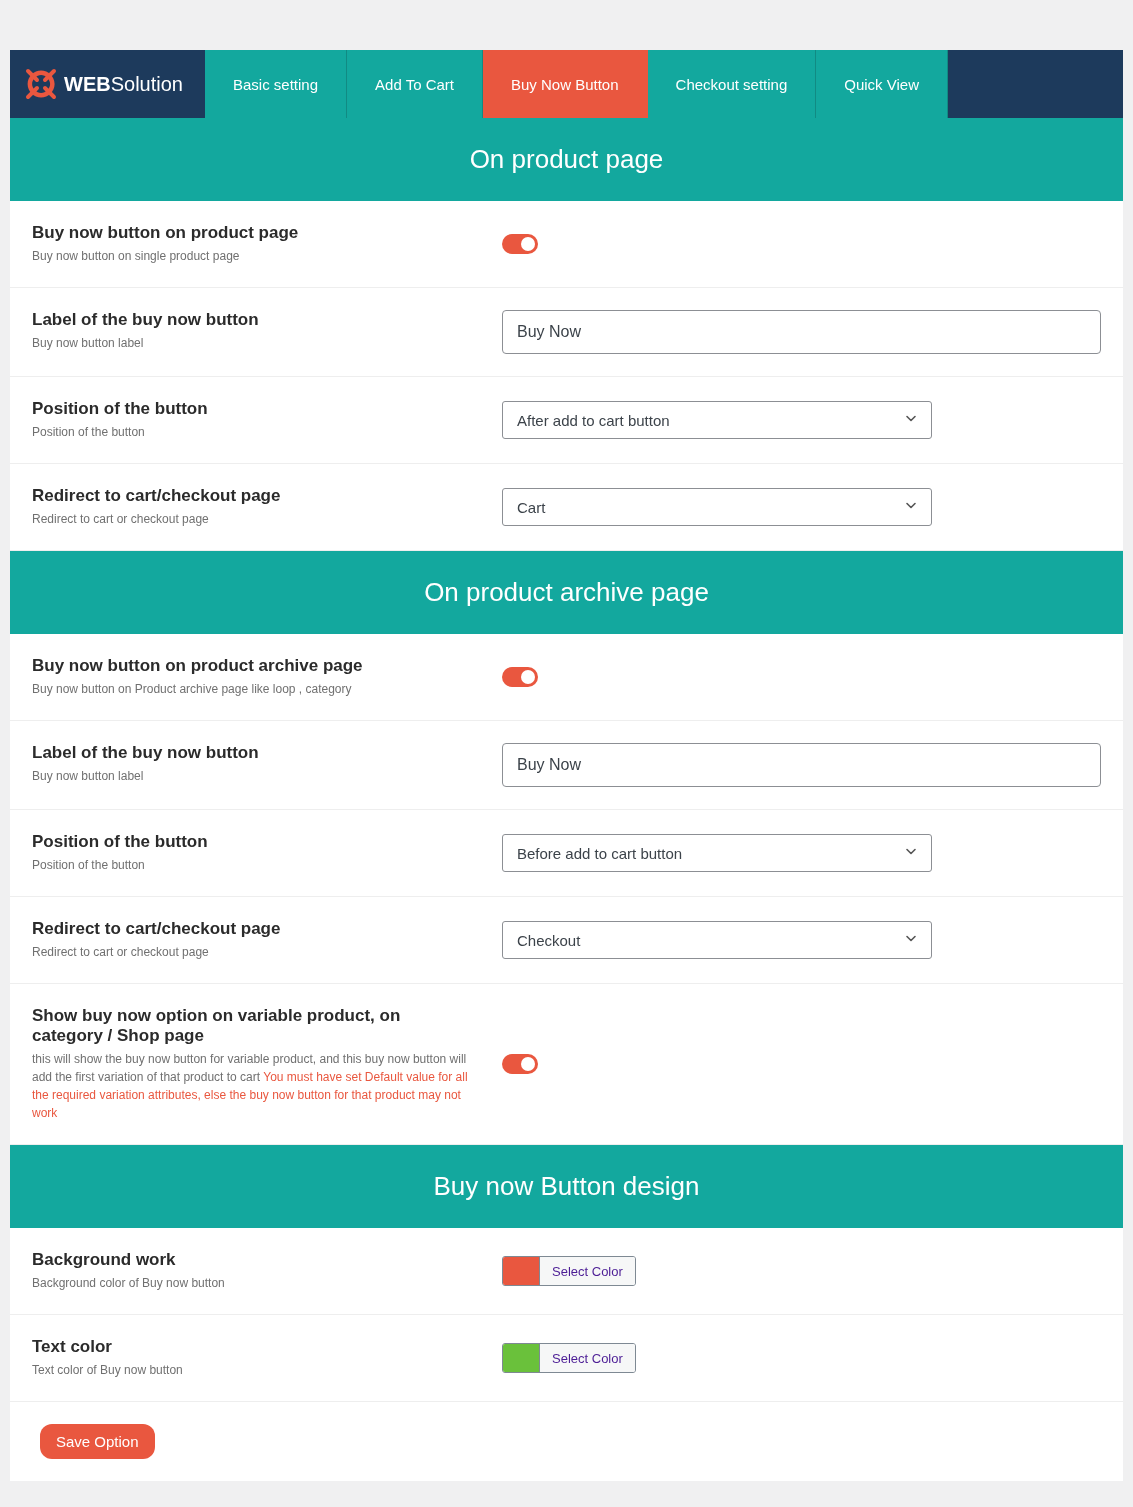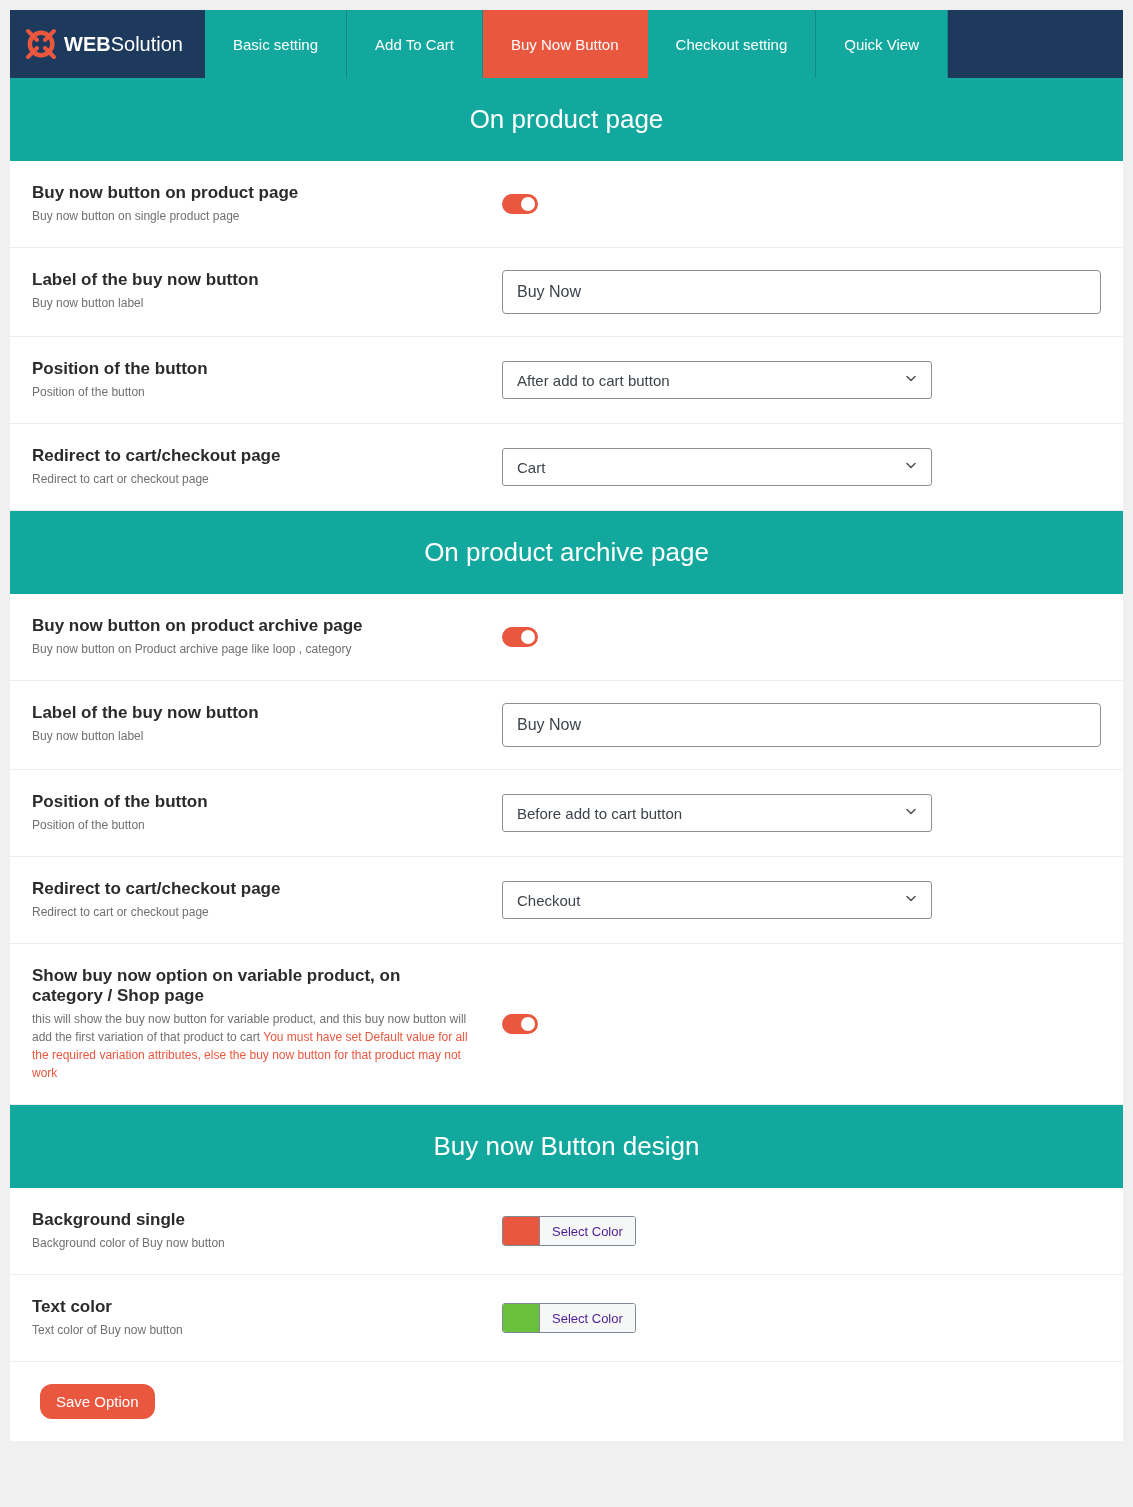--- a/index.html
+++ b/index.html
@@ -13,20 +13,21 @@
   .wrap {
     width: 1113px;
     margin: 0 auto;
     background: #fff;
   }
   .topbar {
     background: #1d3a5c;
     display: flex;
     align-items: stretch;
     height: 68px;
+    margin-top: 40px;
   }
   .logo {
     width: 195px;
     display: flex;
     align-items: center;
     padding: 0 14px;
     gap: 6px;
     color: #fff;
   }
   .logo-icon svg { display: block; }
@@ -288,21 +289,21 @@
     </div>
     <div class="row-control">
       <div class="toggle"></div>
     </div>
   </div>
 
   <div class="section-header">Buy now Button design</div>
 
   <div class="row">
     <div class="row-label">
-      <div class="title">Background single</div>
+      <div class="title">Background work</div>
       <div class="desc">Background color of Buy now button</div>
     </div>
     <div class="row-control">
       <div class="color-picker">
         <div class="color-swatch" style="background:#e9573f"></div>
         <div class="color-btn">Select Color</div>
       </div>
     </div>
   </div>
 

